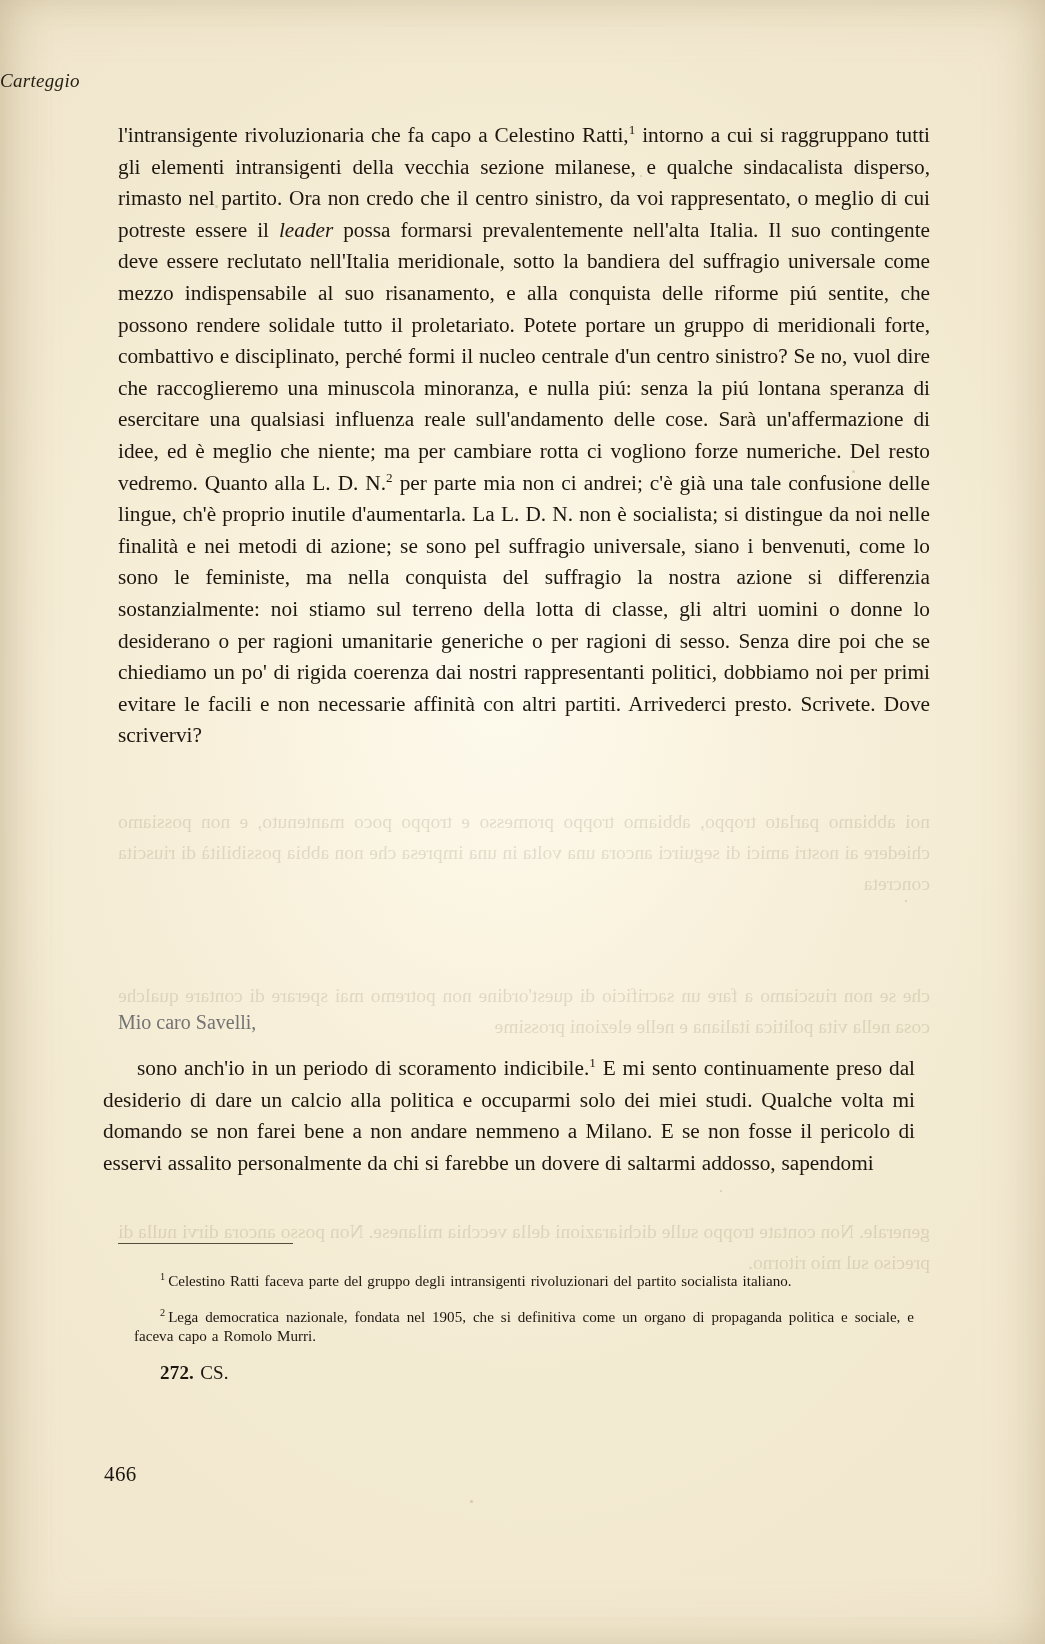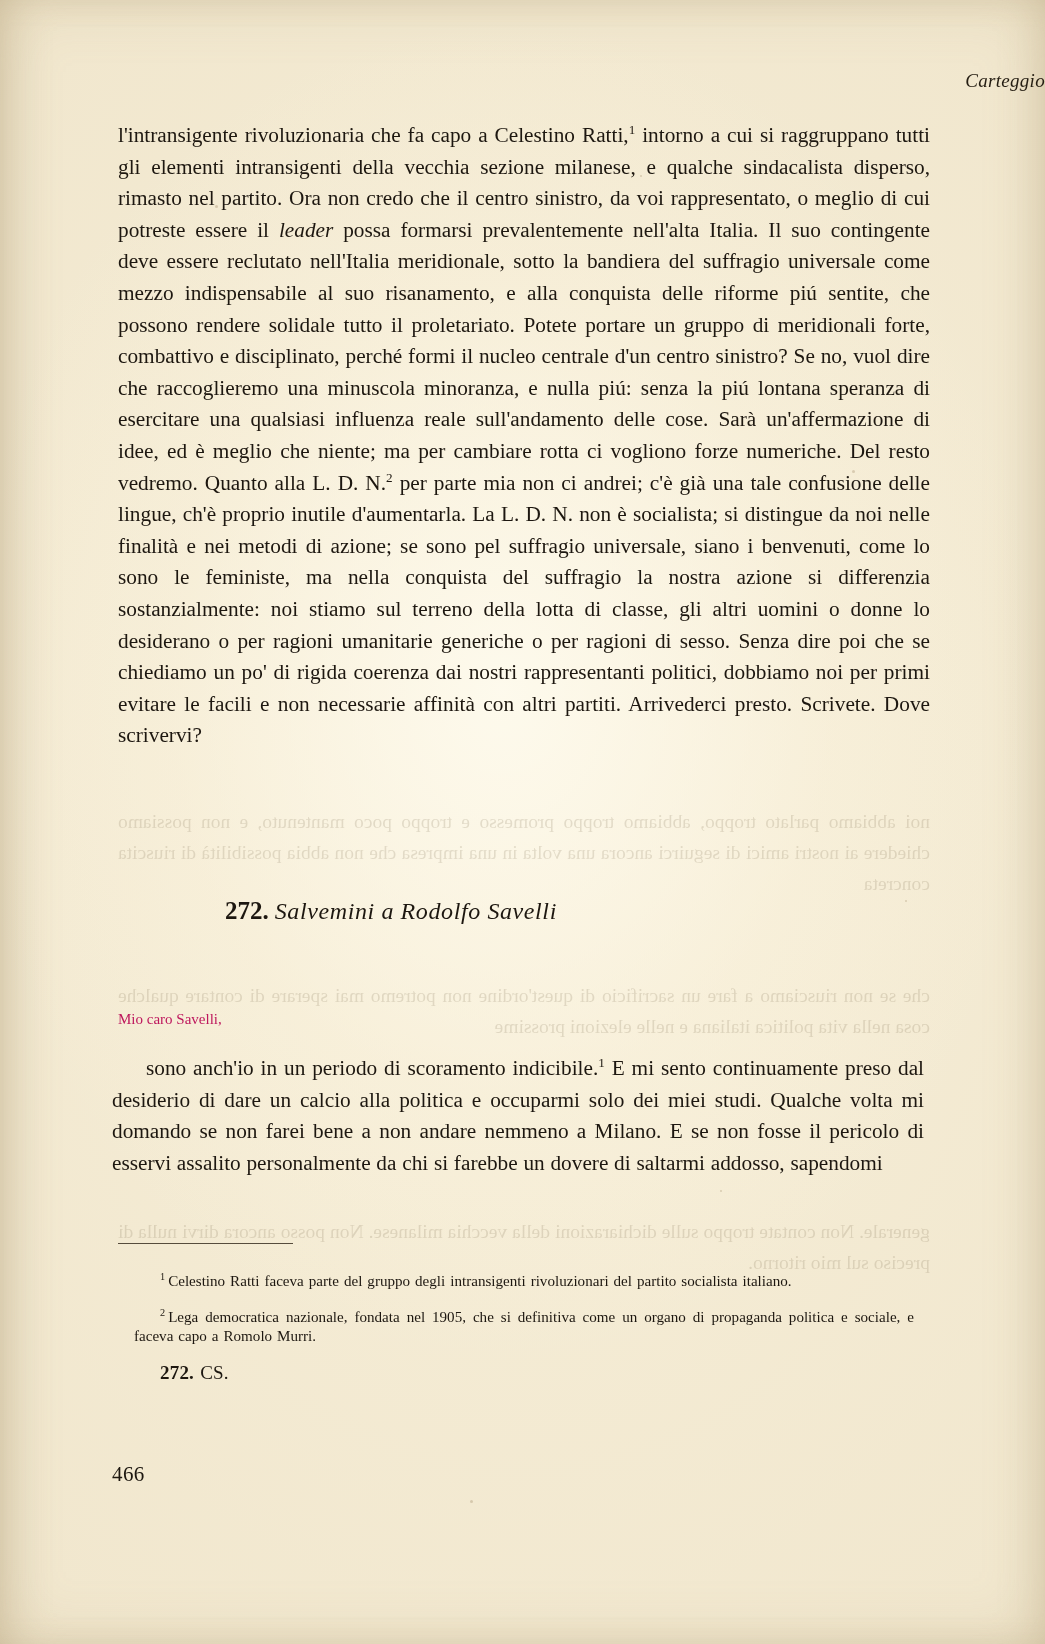--- a/index.html
+++ b/index.html
@@ -65,21 +65,21 @@
   #bleed-upper { top: 806px;  left: 118px; width: 812px; }
   #bleed-mid   { top: 980px;  left: 118px; width: 812px; }
   #bleed-lower { top: 1216px; left: 118px; width: 812px; }
 
   
   .running-head {
     position: absolute;
     top: 70px;
     left: 0;
     width: 100%;
-    text-align: right;
+    text-align: left;
     font-style: italic;
     font-size: 19px;
     color: #241d12;
     letter-spacing: 0.3px;
   }
 
   
   .textblock {
     position: absolute;
     left: 118px;
@@ -130,27 +130,27 @@
     width: 812px;
     text-align: right;
     font-size: 21.3px;
     color: #1d1710;
   }
   
   .salutation {
     position: absolute;
     left: 118px;
     top: 1011px;
-    font-size: 15px;
-    color: #be185d;
+    font-size: 20px;
+    color: #737373;
   }
 
   .textblock2 {
     position: absolute;
-    left: 112px;
+    left: 103px;
     top: 1053px;
     width: 812px;
   }
 
   
   .fn-rule {
     position: absolute;
     left: 118px;
     top: 1243px;
     width: 175px;
@@ -191,21 +191,21 @@
   .fn-ref .num { font-weight: bold; }
   .fn-last {
     margin-top: 9px;
     text-indent: 26px;
     word-spacing: 1.6px;
   }
 
   
   .folio {
     position: absolute;
-    left: 112px;
+    left: 104px;
     top: 1462px;
     font-size: 21px;
     color: #1d1710;
     letter-spacing: 0.4px;
   }
 </style>
 </head>
 <body>
 
 <div class="paper"></div>
@@ -224,24 +224,20 @@
 <div class="bleed" id="bleed-lower">generale. Non contate troppo sulle dichiarazioni della vecchia milanese. Non posso ancora dirvi nulla di preciso sul mio ritorno.</div>
 
 <div class="page">
 
   <div class="running-head">Carteggio</div>
 
   <div class="textblock">
     <p class="body" id="para-continued">l'intransigente rivoluzionaria che fa capo a Celestino Ratti,<sup class="fn">1</sup> intorno a cui si raggruppano tutti gli elementi intransigenti della vecchia sezione milanese, e qualche sindacalista disperso, rimasto nel partito. Ora non credo che il centro sinistro, da voi rappresentato, o meglio di cui potreste essere il <span class="it">leader</span> possa formarsi prevalentemente nell'alta Italia. Il suo contingente deve essere reclutato nell'Italia meridionale, sotto la bandiera del suffragio universale come mezzo indispensabile al suo risanamento, e alla conquista delle riforme piú sentite, che possono rendere solidale tutto il proletariato. Potete portare un gruppo di meridionali forte, combattivo e disciplinato, perché formi il nucleo centrale d'un centro sinistro? Se no, vuol dire che raccoglieremo una minuscola minoranza, e nulla piú: senza la piú lontana speranza di esercitare una qualsiasi influenza reale sull'andamento delle cose. Sarà un'affermazione di idee, ed è meglio che niente; ma per cambiare rotta ci vogliono forze numeriche. Del resto vedremo. Quanto alla L. D. N.<sup class="fn">2</sup> per parte mia non ci andrei; c'è già una tale confusione delle lingue, ch'è proprio inutile d'aumentarla. La L. D. N. non è socialista; si distingue da noi nelle finalità e nei metodi di azione; se sono pel suffragio universale, siano i benvenuti, come lo sono le feministe, ma nella conquista del suffragio la nostra azione si differenzia sostanzialmente: noi stiamo sul terreno della lotta di classe, gli altri uomini o donne lo desiderano o per ragioni umanitarie generiche o per ragioni di sesso. Senza dire poi che se chiediamo un po' di rigida coerenza dai nostri rappresentanti politici, dobbiamo noi per primi evitare le facili e non necessarie affinità con altri partiti. Arrivederci presto. Scrivete. Dove scrivervi?</p>
   </div>
 
-  <div class="letter-heading">
-    <span class="num">272.</span>
-    <span class="title">Salvemini a Rodolfo Savelli</span>
-  </div>
 
 
   <div class="salutation">Mio caro Savelli,</div>
 
   <div class="textblock2">
     <p class="body indent" id="para-letter">sono anch'io in un periodo di scoramento indicibile.<sup class="fn">1</sup> E mi sento continuamente preso dal desiderio di dare un calcio alla politica e occuparmi solo dei miei studi. Qualche volta mi domando se non farei bene a non andare nemmeno a Milano. E se non fosse il pericolo di esservi assalito personalmente da chi si farebbe un dovere di saltarmi addosso, sapendomi</p>
   </div>
 
   <div class="fn-rule"></div>
 

